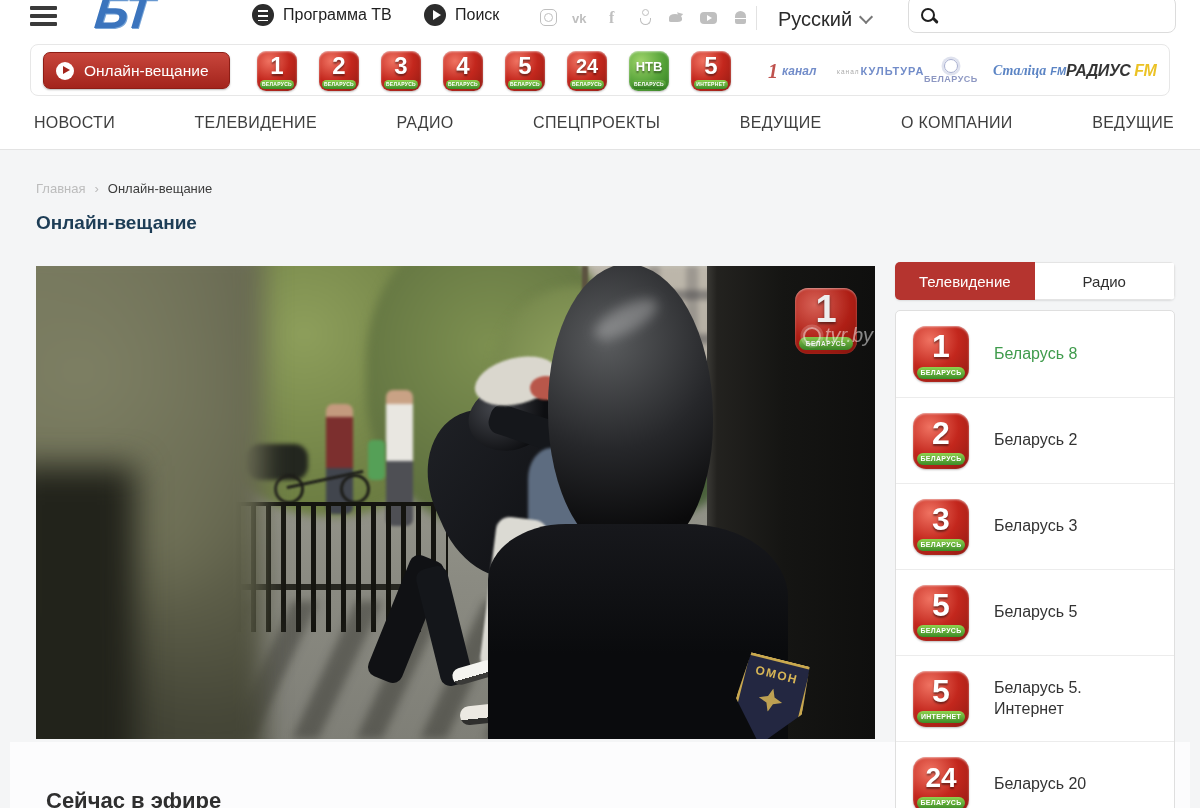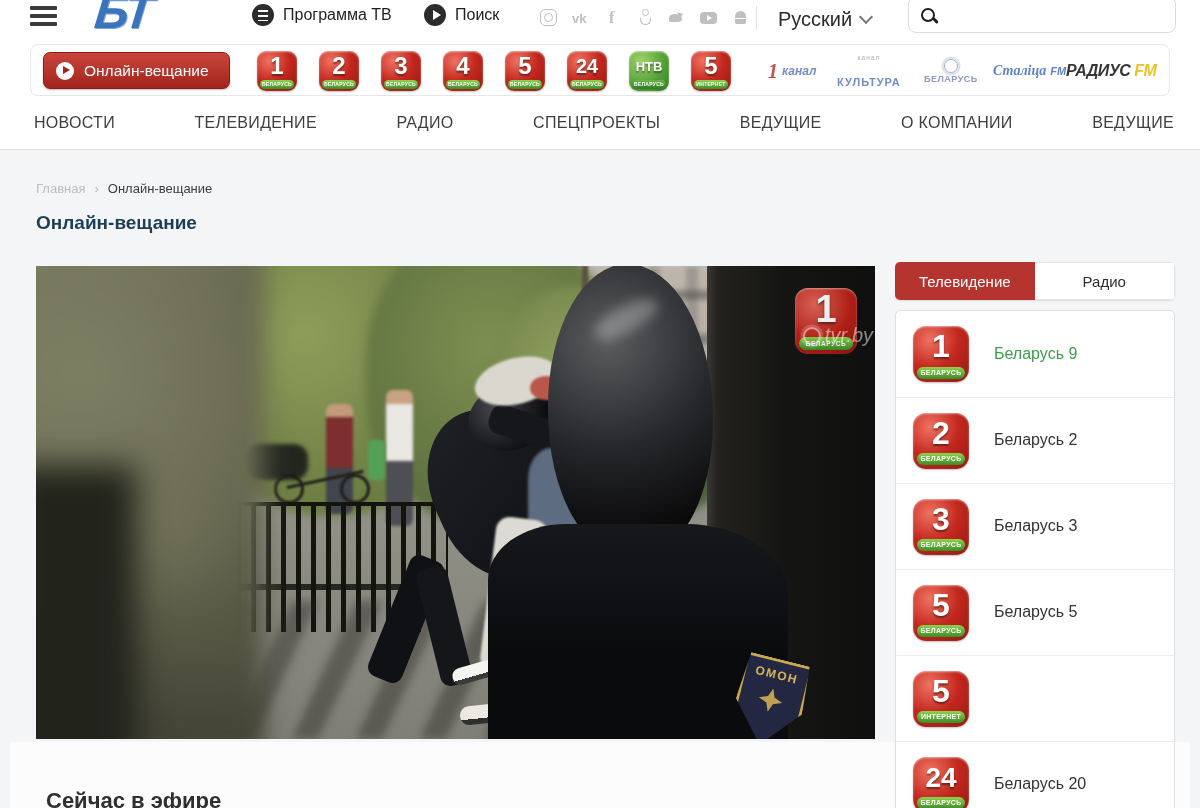--- a/index.html
+++ b/index.html
@@ -55,21 +55,21 @@
         text-shadow:0 2px 2px rgba(0,0,0,.45)}
   .tvlogo .ban{position:absolute;left:3px;right:3px;bottom:2.5px;height:9px;border-radius:5px;
         background:linear-gradient(180deg,#8fd24e,#3c8c28);color:#fff;font-size:5px;font-weight:bold;
         text-align:center;line-height:9px;letter-spacing:.3px;overflow:hidden}
   .tvlogo.ntv{background:radial-gradient(circle at 30% 25%,#9ed36a,#56a339 55%,#2f7a1f)}
   .tvlogo.ntv .num{font-size:13px;top:8px}
   .tvlogo.ntv .ban{background:linear-gradient(180deg,#6cb54a,#2f7a1f)}
   .rlogo{position:absolute;top:9px;height:34px;display:flex;align-items:center;gap:4px;cursor:pointer;opacity:.85}
   .r1 .ra{font:bold italic 20px "Liberation Serif",serif;color:#b5342f}
   .r1 .rb{font:bold italic 12px "Liberation Sans",sans-serif;color:#5a79c0}
-  .r2{flex-direction:column;gap:1px;justify-content:space-between}
+  .r2{flex-direction:row;gap:1px;justify-content:space-between}
   .r2 .ra{font-size:6.5px;color:#9a9a9a;letter-spacing:1px}
   .r2 .rb{font-size:11px;font-weight:bold;color:#5a79c0;letter-spacing:1px}
   .r3{flex-direction:column;gap:1px;justify-content:center}
   .r3 .rb{font-size:9px;font-weight:bold;color:#7a86b8;letter-spacing:.5px}
   .ring3{width:12px;height:12px;border:1.6px solid #98a0c6;border-radius:50%;box-shadow:0 0 0 2.5px rgba(150,160,200,.35)}
   .r4 .ra{font:bold italic 14px "Liberation Serif",serif;color:#3f6fba}
   .r4 .rb{font:bold italic 11px "Liberation Sans",sans-serif;color:#3f6fba}
   .r5 .ra{font:bold italic 16px "Liberation Sans",sans-serif;color:#111;letter-spacing:-.5px}
   .r5 .rb{font:bold italic 16px "Liberation Sans",sans-serif;color:#e8b800;letter-spacing:-.5px}
   
@@ -299,21 +299,21 @@
     <div class="tab active">Телевидение</div>
     <div class="tab idle">Радио</div>
   </div>
 
   <div class="chlist">
     <div class="chan active">
       <div class="tvlogo big">
         <span class="num">1</span>
         <span class="ban">БЕЛАРУСЬ</span>
         </div>
-      <span class="lbl">Беларусь 9</span>
+      <span class="lbl">Беларусь 8</span>
     </div>
     <div class="chan">
       <div class="tvlogo big">
         <span class="num">2</span>
         <span class="ban">БЕЛАРУСЬ</span>
         </div>
       <span class="lbl">Беларусь 2</span>
     </div>
     <div class="chan">
       <div class="tvlogo big">
@@ -327,20 +327,21 @@
         <span class="num">5</span>
         <span class="ban">БЕЛАРУСЬ</span>
         </div>
       <span class="lbl">Беларусь 5</span>
     </div>
     <div class="chan">
       <div class="tvlogo big">
         <span class="num">5</span>
         <span class="ban">ИНТЕРНЕТ</span>
         </div>
+      <span class="lbl">Беларусь 5. Интернет</span>
     </div>
     <div class="chan">
       <div class="tvlogo big">
         <span class="num" style="font-size:28px;top:5px">24</span>
         <span class="ban">БЕЛАРУСЬ</span>
         </div>
       <span class="lbl">Беларусь 20</span>
     </div>
   </div>
 </div>

